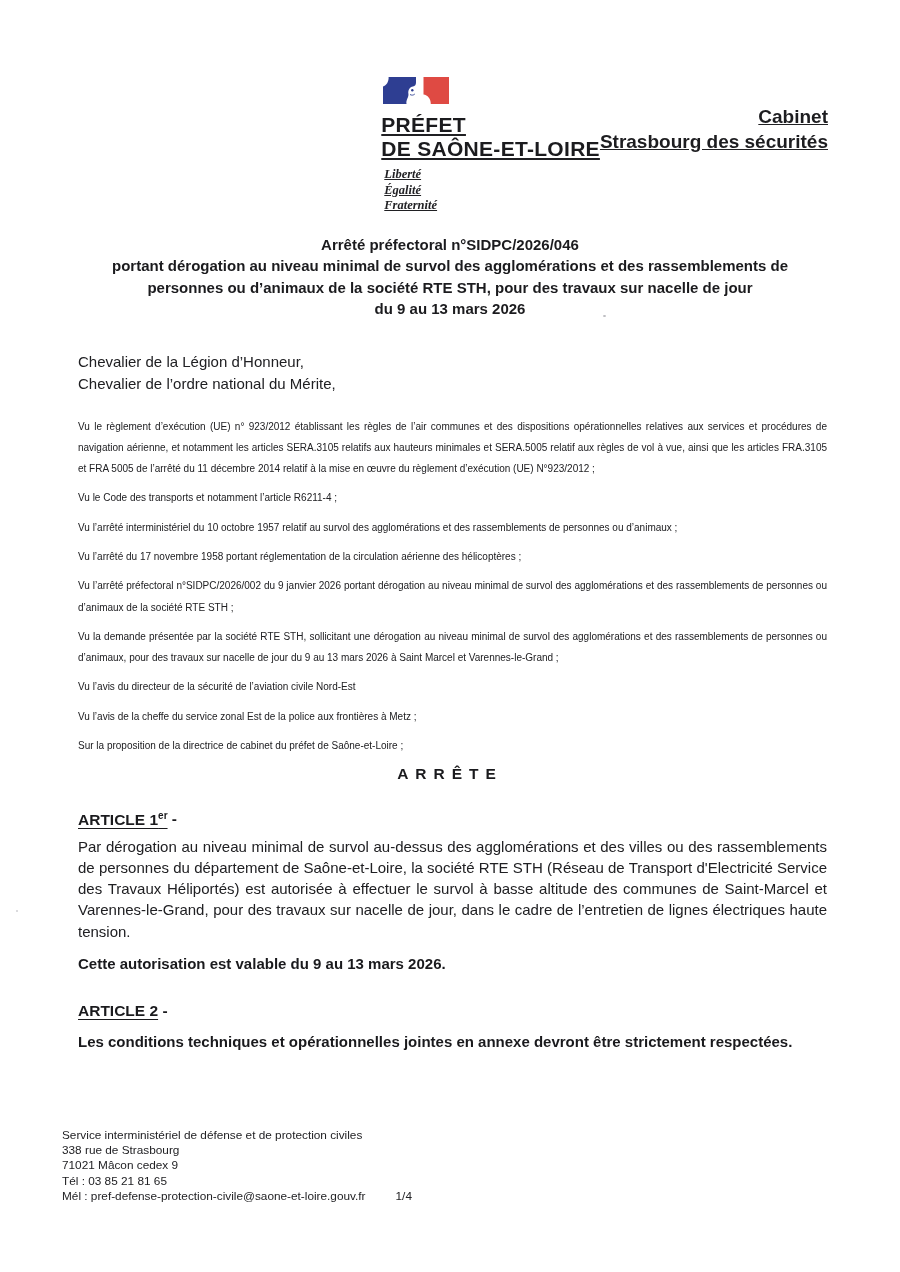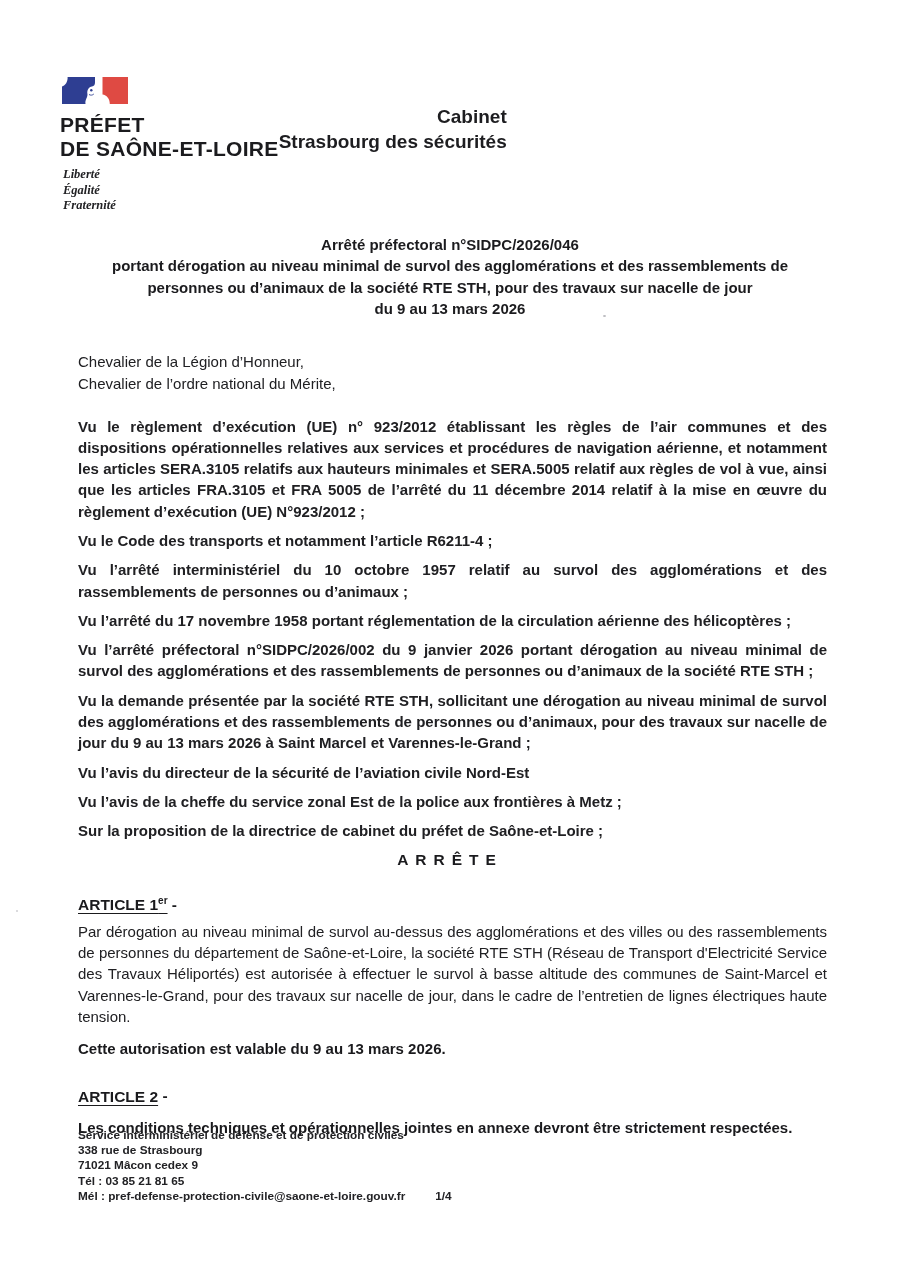--- a/index.html
+++ b/index.html
@@ -10,23 +10,24 @@
     position: relative;
     width: 900px;
     height: 1272px;
     background: #ffffff;
     overflow: hidden;
   }
 
   
   .header {
     display: flex;
-    justify-content: flex-start;
+    justify-content: flex-end;
     align-items: flex-start;
     padding: 77px 72px 0 60px;
+    text-decoration: underline;
   }
   .brand-logo { display: block; width: 66px; height: 27px; margin-left: 2px; }
   .brand-name {
     margin-top: 9px;
     font-weight: bold;
     font-size: 21px;
     line-height: 23.5px;
     letter-spacing: 0.3px;
     color: #1b1b1e;
   }
@@ -59,24 +60,23 @@
     color: #1b1b1e;
   }
 
   
   .preamble { margin: 31px 73px 0 78px; font-size: 15px; line-height: 22px; }
   .preamble .first { margin-bottom: 5px; }
 
   .recitals { margin: 21px 73px 0 78px; }
   .recitals p {
     margin-bottom: 8px;
-    font-size: 15px;
+    font-size: 10px;
     line-height: 21.3px;
     text-align: justify;
-    font-weight: bold;
   }
 
   .arrete {
     margin-top: 9px;
     text-align: center;
     font-weight: bold;
     font-size: 15.5px;
     letter-spacing: 7px;
     color: #1a1a1d;
   }
@@ -96,26 +96,25 @@
     font-weight: bold;
     font-size: 15px;
     line-height: 21.3px;
     color: #1a1a1d;
   }
   .article + .article { margin-top: 27px; }
 
   
   .footer {
     position: absolute;
-    left: 78px;
+    left: 62px;
     top: 1128px;
     font-size: 11.8px;
     line-height: 15.2px;
     color: #222225;
-    font-weight: bold;
   }
   .footer-row { display: flex; align-items: flex-end; }
   .footer-page { margin-left: 30px; }
 
   
   .speck { position: absolute; border-radius: 50%; }
   .speck-1 { left: 603px; top: 315px; width: 3px; height: 2px; background: #bcbcc0; }
   .speck-2 { left: 16px; top: 910px; width: 2px; height: 2px; background: #cfcfd3; }
 </style>
 </head>

